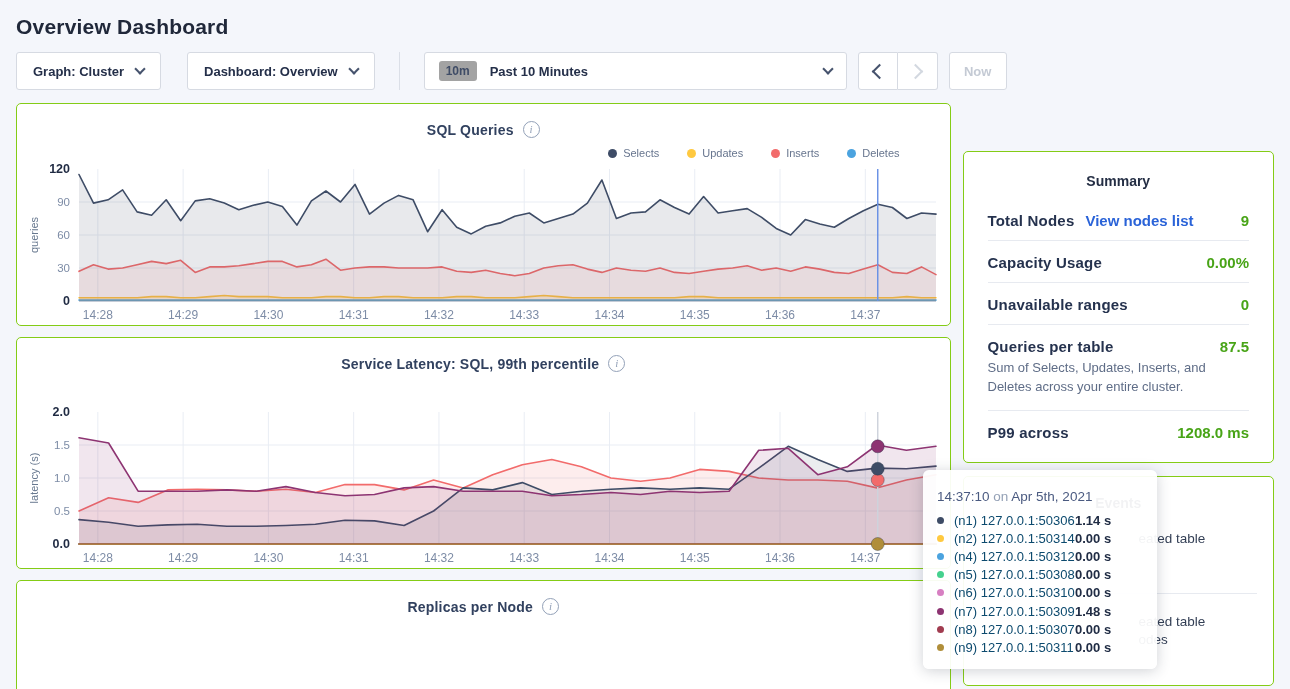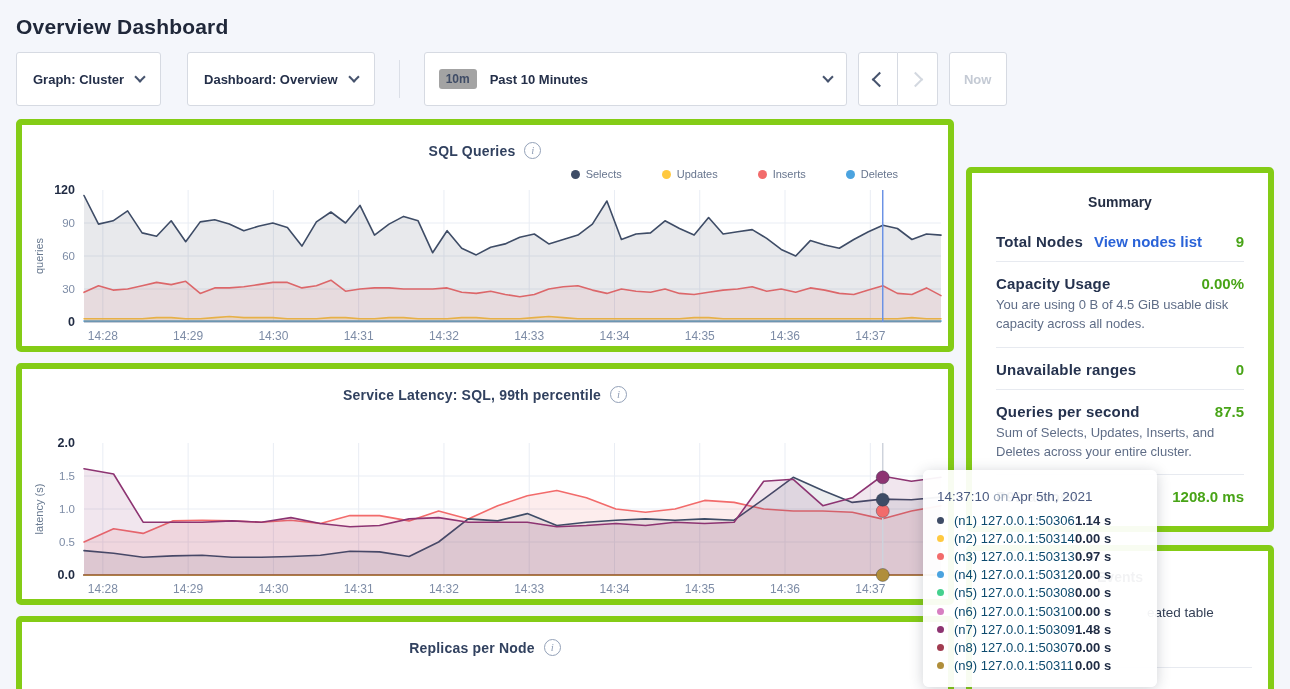--- a/index.html
+++ b/index.html
@@ -6,21 +6,21 @@
   html,body { width:1290px; height:689px; overflow:hidden; }
   body {
     font-family: "Liberation Sans", "DejaVu Sans", sans-serif;
     background:#f4f6fb; color:#242f49; position:relative;
   }
   .page-title { font-size:21px; font-weight:600; color:#20283a; margin:15px 0 0 16px; letter-spacing:.2px; }
 
   
   .controls { display:flex; align-items:center; margin:13px 16px 0 16px; }
   .btn {
-    background:#fff; border:1px solid #d6dae2; border-radius:3px; height:54px;
+    background:#fff; border:1px solid #d6dae2; border-radius:3px; height:38px;
     display:flex; align-items:center; font-size:13px; font-weight:700; color:#242f49;
     padding:0 16px; cursor:pointer;
   }
   .chev { width:8px; height:8px; border-right:2px solid #46536d; border-bottom:2px solid #46536d; display:inline-block; }
   .chev.down { transform:rotate(45deg); margin-top:-4px; }
   .chev.left { transform:rotate(135deg); margin-left:4px; }
   .chev.right { transform:rotate(-45deg); margin-right:4px; }
   .chev.big { width:11px; height:11px; border-width:2.5px; }
   .chev.dim { border-color:#d3d8e0; }
   .dd-gap { margin-left:10px; }
@@ -32,29 +32,29 @@
   .arrow-group { display:flex; margin-left:11px; }
   .arrow-btn { width:40px; justify-content:center; padding:0; }
   .arrow-btn.first { border-radius:3px 0 0 3px; }
   .arrow-btn.second { border-radius:0 3px 3px 0; border-left:none; }
   .now-btn { margin-left:11px; width:58px; justify-content:center; color:#c4cad4; }
 
   
   .content { display:flex; margin:13px 16px 0 16px; gap:12px; align-items:flex-start; }
   .col-left { width:945px; }
   .col-right { width:315px;margin-top:48px; }
-  .panel { background:#fff; border:6px solid #84cc16; border-radius:5px; }
+  .panel { background:#fff; border:1px solid #84cc16; border-radius:5px; }
   .col-left .panel { margin-bottom:11px; }
   .panel-head { display:flex; justify-content:center; align-items:center; gap:9px; padding-top:17px; }
   .panel-title { font-size:14px; font-weight:700; color:#31415f; letter-spacing:.2px; }
   .info-icon {
     width:17px; height:17px; border:1px solid #93a1b8; border-radius:50%; color:#93a1b8;
     font-size:11px; line-height:15px; text-align:center; font-family:"Liberation Serif", serif; font-style:italic;
   }
-  .legend { display:flex; justify-content:flex-end; gap:40px; padding:7px 50px 0 0; height:23px; }
+  .legend { display:flex; justify-content:flex-end; gap:28px; padding:7px 50px 0 0; height:23px; }
   .legend-item { display:flex; align-items:center; gap:6px; font-size:11px; color:#67758e; }
   .legend-dot { width:9px; height:9px; border-radius:50%; }
   .chart-svg { display:block; margin-left:6px; }
   .chart-svg.lat { margin-top:32px; }
   .replicas-body { height:200px; }
 
   
   .sum-head { text-align:center; font-size:14px; font-weight:700; color:#242e44; padding:21px 0 10px; }
   .sum-body { padding:0 24px 10px; }
   .sum-row { display:flex; justify-content:space-between; align-items:baseline; padding:13px 0 11px;gap:20px; }
@@ -265,29 +265,28 @@
             <span class="sum-label">Total Nodes</span>
             <a class="sum-link">View nodes list</a>
           </span>
           <span class="sum-value">9</span>
         </div>
         <div class="sum-div"></div>
         <div class="sum-row">
           <span class="sum-label">Capacity Usage</span>
           <span class="sum-value">0.00%</span>
         </div>
-        <div class="sum-desc">You are using 0 B of 4.5 GiB usable disk capacity across all nodes.</div>
         <div class="sum-div"></div>
         <div class="sum-row">
           <span class="sum-label">Unavailable ranges</span>
           <span class="sum-value">0</span>
         </div>
         <div class="sum-div"></div>
         <div class="sum-row">
-          <span class="sum-label">Queries per second</span>
+          <span class="sum-label">Queries per table</span>
           <span class="sum-value">87.5</span>
         </div>
         <div class="sum-desc">Sum of Selects, Updates, Inserts, and Deletes across your entire cluster.</div>
         <div class="sum-div"></div>
         <div class="sum-row">
           <span class="sum-label">P99 across</span>
           <span class="sum-value">1208.0 ms</span>
         </div>
       </div>
     </div>
@@ -310,25 +309,20 @@
         <span class="tt-dot" style="background: rgb(62, 76, 102);"></span>
         <span class="tt-node">(n1) 127.0.0.1:50306</span>
         <span class="tt-val">1.14 s</span>
       </div>
       <div class="tt-row">
         <span class="tt-dot" style="background: rgb(255, 201, 64);"></span>
         <span class="tt-node">(n2) 127.0.0.1:50314</span>
         <span class="tt-val">0.00 s</span>
       </div>
       <div class="tt-row">
-        <span class="tt-dot" style="background: rgb(242, 107, 107);"></span>
-        <span class="tt-node">(n3) 127.0.0.1:50313</span>
-        <span class="tt-val">0.97 s</span>
-      </div>
-      <div class="tt-row">
         <span class="tt-dot" style="background: rgb(75, 163, 223);"></span>
         <span class="tt-node">(n4) 127.0.0.1:50312</span>
         <span class="tt-val">0.00 s</span>
       </div>
       <div class="tt-row">
         <span class="tt-dot" style="background: rgb(69, 209, 143);"></span>
         <span class="tt-node">(n5) 127.0.0.1:50308</span>
         <span class="tt-val">0.00 s</span>
       </div>
       <div class="tt-row">

